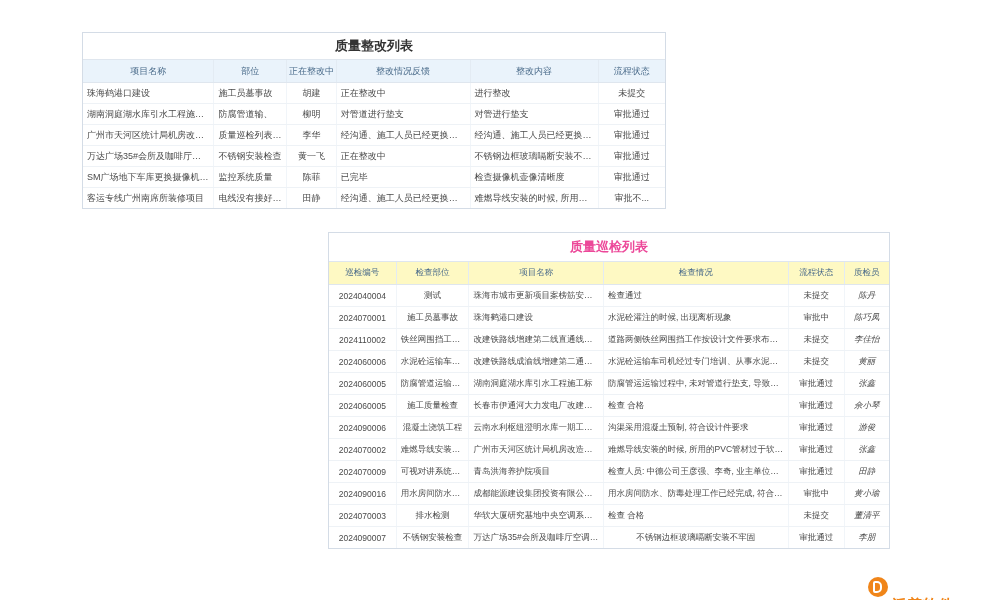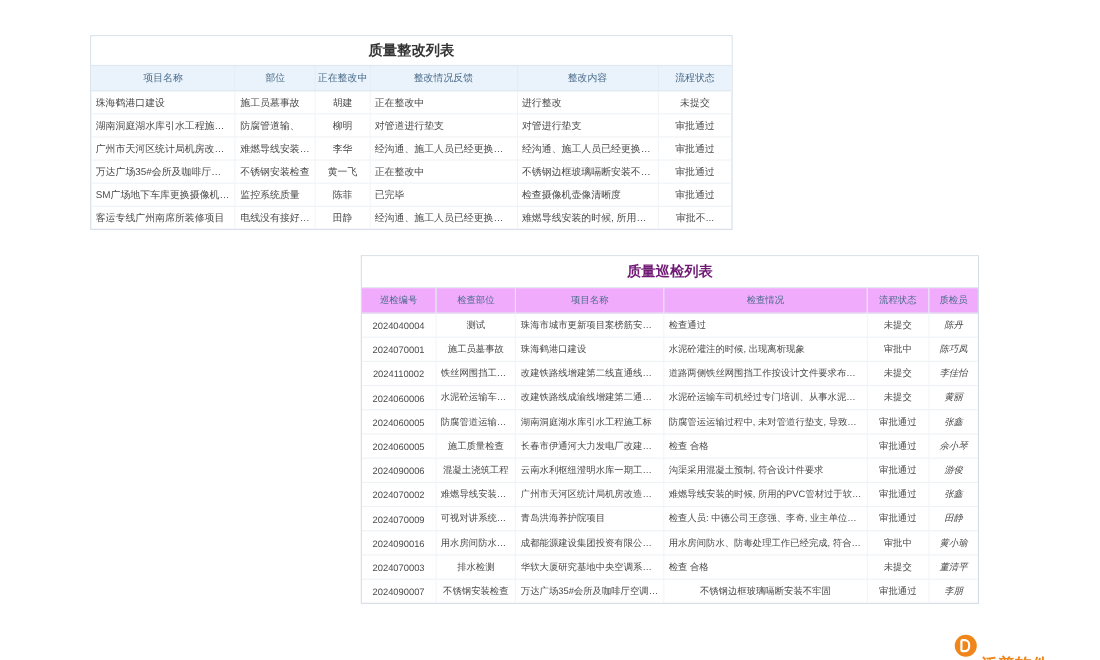--- a/index.html
+++ b/index.html
@@ -84,32 +84,32 @@
     border: 1px solid #d4dce6;
     background: #ffffff;
     box-sizing: border-box;
   }
   .panel2-title {
     height: 28px;
     line-height: 28px;
     text-align: center;
     font-size: 13px;
     font-weight: bold;
-    color: #701a75;
+    color: #ec4899;
     background: #ffffff;
     border-bottom: 1px solid #dfe6ee;
   }
   .p2table {
     width: 100%;
     border-collapse: collapse;
     table-layout: fixed;
     font-size: 8.5px;
   }
   .p2table th {
-    background: #f0abfc;
+    background: #fef9c3;
     color: #4a6b8a;
     font-weight: normal;
     font-size: 8.5px;
     height: 20px;
     text-align: center;
     border-right: 1px solid #e3ebf3;
     border-bottom: 1px solid #dfe6ee;
   }
   .p2table th:last-child { border-right: none; }
   .p2table td {
@@ -204,21 +204,21 @@
         <tr>
           <td class="c-link">湖南洞庭湖水库引水工程施工标</td>
           <td>防腐管道输、</td>
           <td class="c-name">柳明</td>
           <td>对管道进行垫支</td>
           <td>对管进行垫支</td>
           <td class="st-green">审批通过</td>
         </tr>
         <tr>
           <td class="c-link">广州市天河区统计局机房改造项目</td>
-          <td>难燃导线安装 ...</td>
+          <td>质量巡检列表 ...</td>
           <td class="c-name">李华</td>
           <td>经沟通、施工人员已经更换为铝材管件。</td>
           <td>经沟通、施工人员已经更换为铝材管件。</td>
           <td class="st-green">审批通过</td>
         </tr>
         <tr>
           <td class="c-link">万达广场35#会所及咖啡厅空调安...</td>
           <td>不锈钢安装检查</td>
           <td class="c-name">黄一飞</td>
           <td>正在整改中</td>

